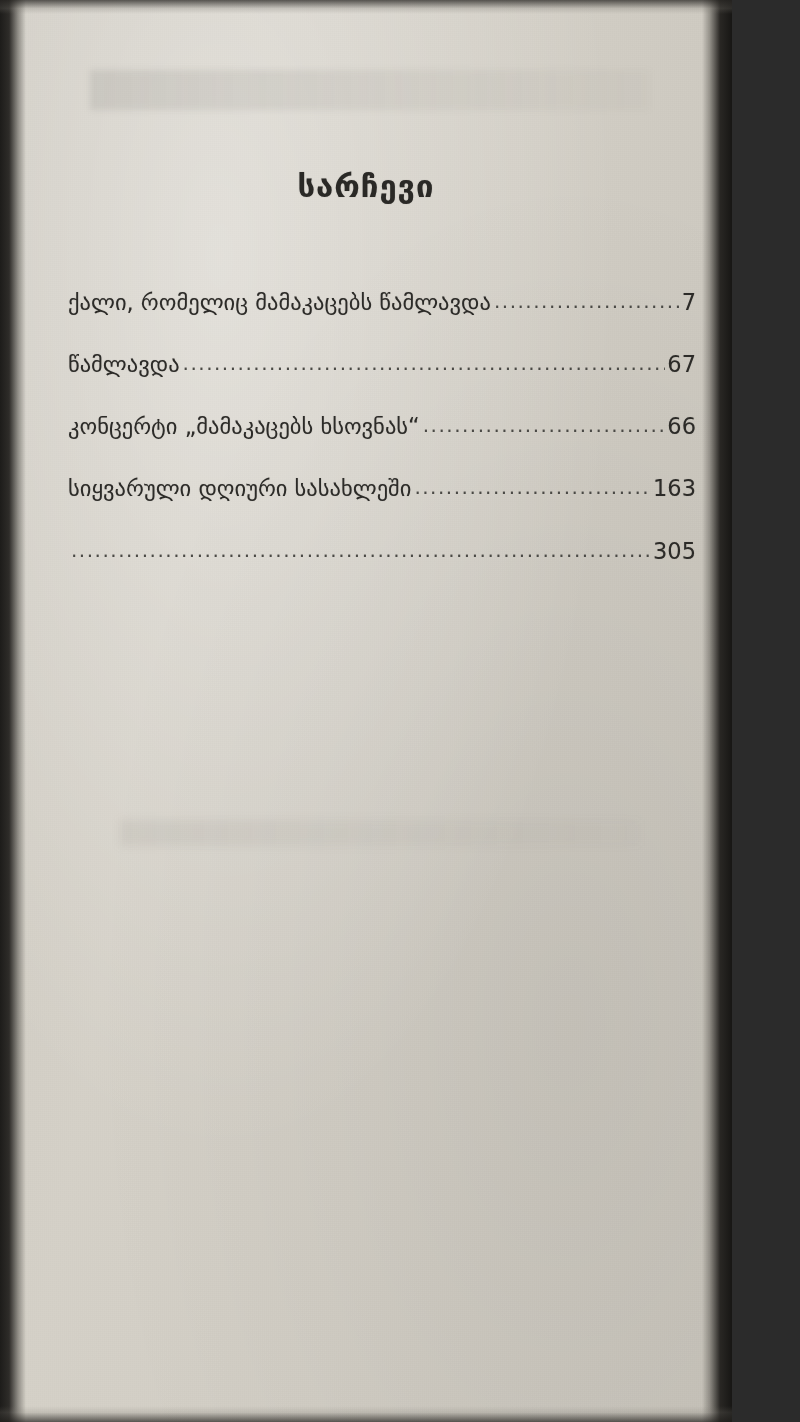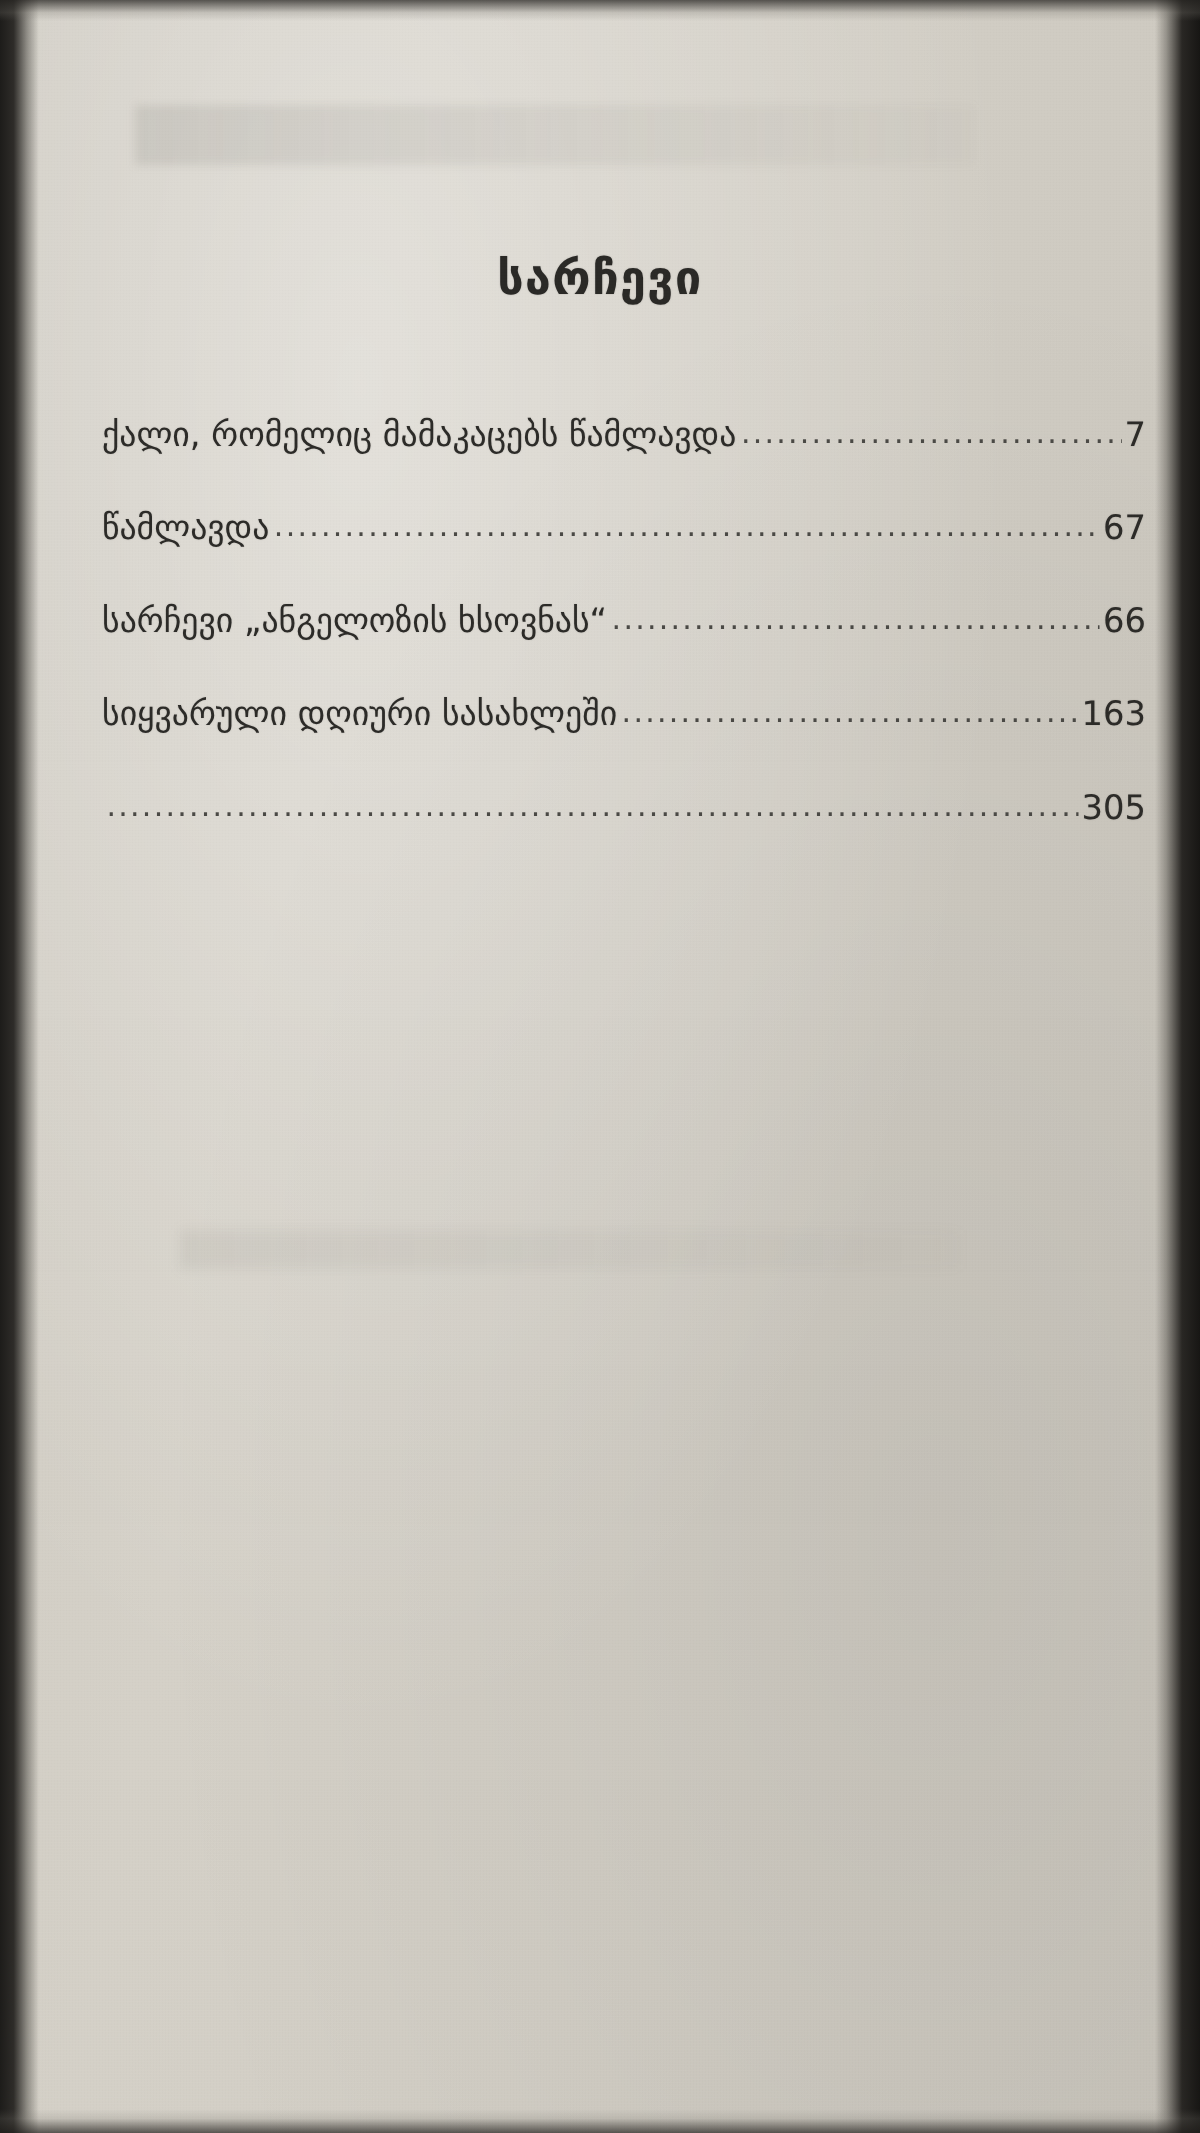--- a/index.html
+++ b/index.html
@@ -9,21 +9,21 @@
   }
   body {
     width: 800px;
     height: 1422px;
     overflow: hidden;
     font-family: "DejaVu Sans", sans-serif;
   }
 
   .page {
     position: relative;
-    width: 800px;
+    width: 732px;
     height: 1422px;
     background:
       radial-gradient(ellipse at 30% 18%, rgba(255,255,255,0.35) 0%, rgba(255,255,255,0) 55%),
       radial-gradient(ellipse at 78% 72%, rgba(0,0,0,0.05) 0%, rgba(0,0,0,0) 60%),
       linear-gradient(100deg, #cfcbc2 0%, #d5d1c8 28%, #d2cec5 58%, #c9c5bc 100%);
     overflow: hidden;
   }
 
   
   .edge-left {
@@ -116,20 +116,21 @@
   }
 
   .toc-entry {
     display: flex;
     align-items: baseline;
     width: 100%;
     margin-bottom: 34px;
     font-size: 22.5px;
     color: #2c2b28;
     line-height: 1.25;
+    margin-top: 12px;
   }
 
   .toc-entry .label {
     white-space: nowrap;
     flex: 0 0 auto;
     text-shadow: 0 0 1px rgba(70,68,63,0.25);
   }
 
   .toc-entry .dots {
     flex: 1 1 auto;
@@ -169,21 +170,21 @@
         <span class="page-num">7</span>
       </div>
 
       <div class="toc-entry">
         <span class="label">წამლავდა</span>
         <span class="dots">......................................................................................................................................</span>
         <span class="page-num">67</span>
       </div>
 
       <div class="toc-entry">
-        <span class="label">სარჩევი „ანგელოზის ხსოვნას“</span>
+        <span class="label">კონცერტი „მამაკაცებს ხსოვნას“</span>
         <span class="dots">......................................................................................................................................</span>
         <span class="page-num">66</span>
       </div>
 
       <div class="toc-entry">
         <span class="label">სიყვარული დღიური სასახლეში</span>
         <span class="dots">......................................................................................................................................</span>
         <span class="page-num">163</span>
       </div>
 

